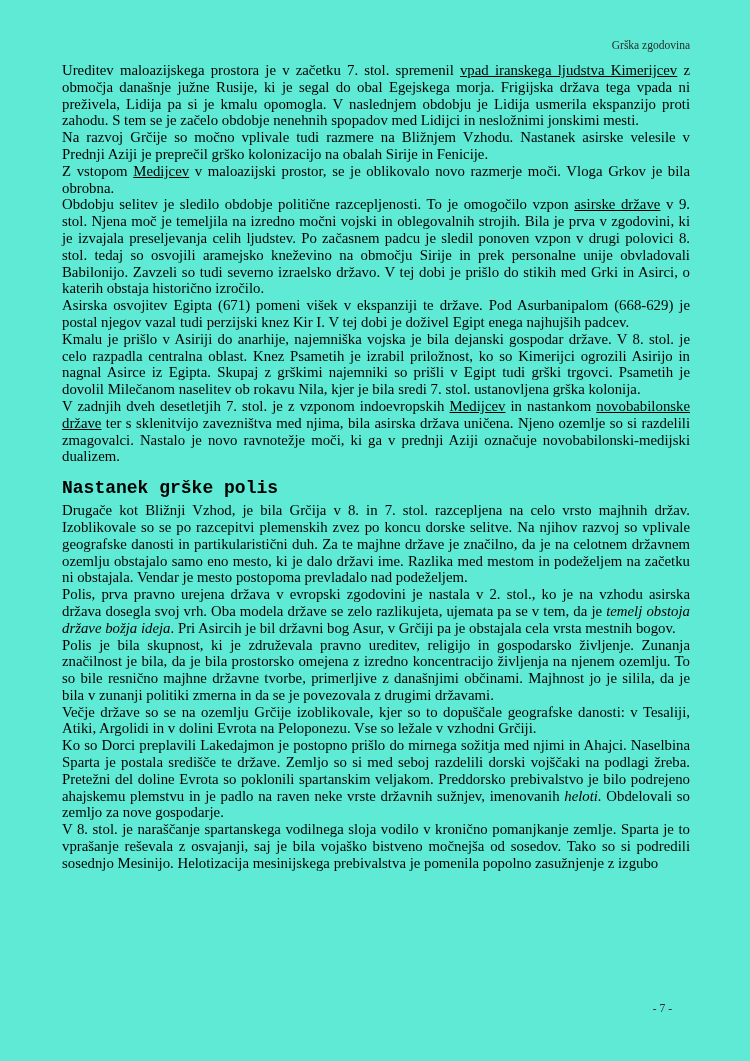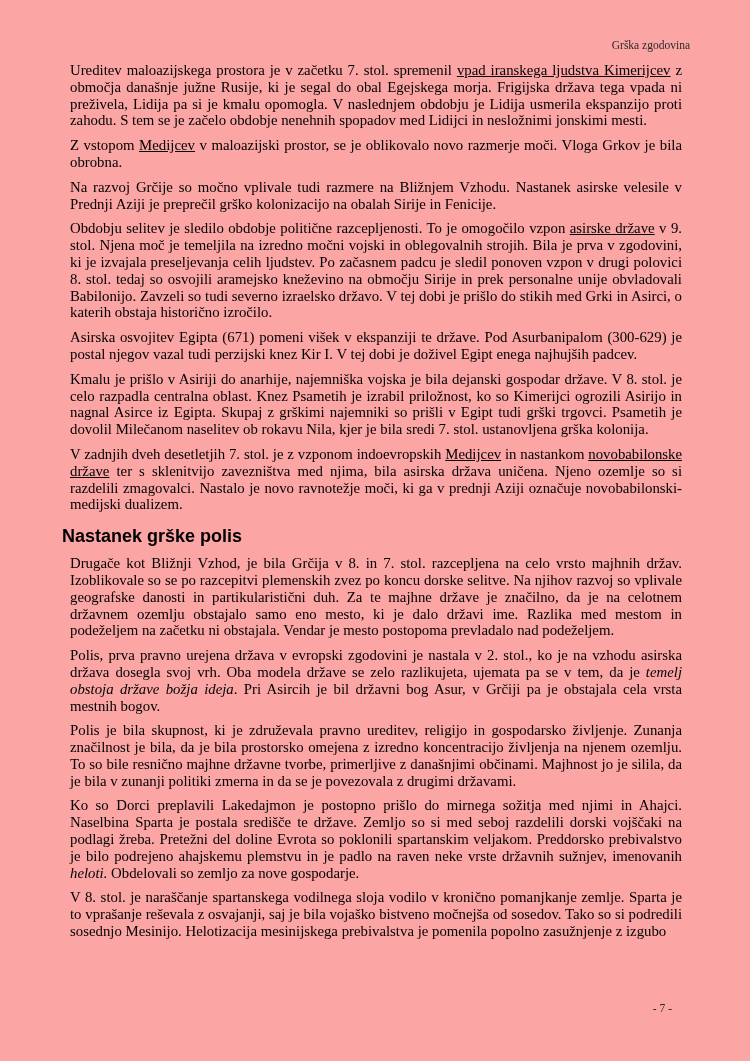--- a/index.html
+++ b/index.html
@@ -4,49 +4,49 @@
 <style>
   html, body {
     margin: 0;
     padding: 0;
     background: #ffffff;
   }
   .sheet {
     position: relative;
     width: 750px;
     height: 1061px;
-    background: #fca5a5;
+    background: #5eead4;
     box-sizing: border-box;
     padding: 38px 60px 0 62px;
     font-family: "Liberation Serif", "DejaVu Serif", serif;
     color: #000000;
     overflow: hidden;
   }
   .page-header {
     text-align: right;
     font-size: 11.5px;
     line-height: 14px;
     color: #2a2a2a;
   }
   .doc-body {
     margin-top: 10px;
     font-size: 14.8px;
     line-height: 16.8px;
     text-align: justify;
   }
   .doc-body p {
-    margin: 8px;
+    margin: 0;
   }
   .doc-body h2 {
     font-size: 18px;
     line-height: 21px;
     font-weight: bold;
     margin: 13px 0 3px 0;
     text-align: left;
-    font-family: Liberation Sans, sans-serif;
+    font-family: Liberation Mono, monospace;
   }
   .u { text-decoration: underline; }
   .i { font-style: italic; }
   .page-footer {
     position: absolute;
     top: 1001px;
     right: 78px;
     font-size: 11.5px;
     line-height: 14px;
     color: #2a2a2a;
@@ -54,29 +54,30 @@
 </style>
 </head>
 <body>
 
 <div class="sheet">
   <div class="page-header">
     <span>Grška zgodovina</span>
   </div>
   <div class="doc-body">
       <p><span>Ureditev maloazijskega prostora je v začetku 7. stol. spremenil </span><span class="u">vpad iranskega ljudstva Kimerijcev</span><span> z območja današnje južne Rusije, ki je segal do obal Egejskega morja. Frigijska država tega vpada ni preživela, Lidija pa si je kmalu opomogla. V naslednjem obdobju je Lidija usmerila ekspanzijo proti zahodu. S tem se je začelo obdobje nenehnih spopadov med Lidijci in nesložnimi jonskimi mesti.</span></p>
+      <p><span>Na razvoj Grčije so močno vplivale tudi razmere na Bližnjem Vzhodu. Nastanek asirske velesile v Prednji Aziji je preprečil grško kolonizacijo na obalah Sirije in Fenicije.</span></p>
       <p><span>Z vstopom </span><span class="u">Medijcev</span><span> v maloazijski prostor, se je oblikovalo novo razmerje moči. Vloga Grkov je bila obrobna.</span></p>
-      <p><span>Na razvoj Grčije so močno vplivale tudi razmere na Bližnjem Vzhodu. Nastanek asirske velesile v Prednji Aziji je preprečil grško kolonizacijo na obalah Sirije in Fenicije.</span></p>
       <p><span>Obdobju selitev je sledilo obdobje politične razcepljenosti. To je omogočilo vzpon </span><span class="u">asirske države</span><span> v 9. stol. Njena moč je temeljila na izredno močni vojski in oblegovalnih strojih. Bila je prva v zgodovini, ki je izvajala preseljevanja celih ljudstev. Po začasnem padcu je sledil ponoven vzpon v drugi polovici 8. stol. tedaj so osvojili aramejsko kneževino na območju Sirije in prek personalne unije obvladovali Babilonijo. Zavzeli so tudi severno izraelsko državo. V tej dobi je prišlo do stikih med Grki in Asirci, o katerih obstaja historično izročilo.</span></p>
-      <p><span>Asirska osvojitev Egipta (671) pomeni višek v ekspanziji te države. Pod Asurbanipalom (300-629) je postal njegov vazal tudi perzijski knez Kir I. V tej dobi je doživel Egipt enega najhujših padcev.</span></p>
+      <p><span>Asirska osvojitev Egipta (671) pomeni višek v ekspanziji te države. Pod Asurbanipalom (668-629) je postal njegov vazal tudi perzijski knez Kir I. V tej dobi je doživel Egipt enega najhujših padcev.</span></p>
       <p><span>Kmalu je prišlo v Asiriji do anarhije, najemniška vojska je bila dejanski gospodar države. V 8. stol. je celo razpadla centralna oblast. Knez Psametih je izrabil priložnost, ko so Kimerijci ogrozili Asirijo in nagnal Asirce iz Egipta. Skupaj z grškimi najemniki so prišli v Egipt tudi grški trgovci. Psametih je dovolil Milečanom naselitev ob rokavu Nila, kjer je bila sredi 7. stol. ustanovljena grška kolonija.</span></p>
       <p><span>V zadnjih dveh desetletjih 7. stol. je z vzponom indoevropskih </span><span class="u">Medijcev</span><span> in nastankom </span><span class="u">novobabilonske države</span><span> ter s sklenitvijo zavezništva med njima, bila asirska država uničena. Njeno ozemlje so si razdelili zmagovalci. Nastalo je novo ravnotežje moči, ki ga v prednji Aziji označuje novobabilonski-medijski dualizem.</span></p>
       <h2>Nastanek grške polis</h2>
       <p><span>Drugače kot Bližnji Vzhod, je bila Grčija v 8. in 7. stol. razcepljena na celo vrsto majhnih držav. Izoblikovale so se po razcepitvi plemenskih zvez po koncu dorske selitve. Na njihov razvoj so vplivale geografske danosti in partikularistični duh. Za te majhne države je značilno, da je na celotnem državnem ozemlju obstajalo samo eno mesto, ki je dalo državi ime. Razlika med mestom in podeželjem na začetku ni obstajala. Vendar je mesto postopoma prevladalo nad podeželjem.</span></p>
       <p><span>Polis, prva pravno urejena država v evropski zgodovini je nastala v 2. stol., ko je na vzhodu asirska država dosegla svoj vrh. Oba modela države se zelo razlikujeta, ujemata pa se v tem, da je </span><span class="i">temelj obstoja države božja ideja</span><span>. Pri Asircih je bil državni bog Asur, v Grčiji pa je obstajala cela vrsta mestnih bogov.</span></p>
       <p><span>Polis je bila skupnost, ki je združevala pravno ureditev, religijo in gospodarsko življenje. Zunanja značilnost je bila, da je bila prostorsko omejena z izredno koncentracijo življenja na njenem ozemlju. To so bile resnično majhne državne tvorbe, primerljive z današnjimi občinami. Majhnost jo je silila, da je bila v zunanji politiki zmerna in da se je povezovala z drugimi državami.</span></p>
+      <p><span>Večje države so se na ozemlju Grčije izoblikovale, kjer so to dopuščale geografske danosti: v Tesaliji, Atiki, Argolidi in v dolini Evrota na Peloponezu. Vse so ležale v vzhodni Grčiji.</span></p>
       <p><span>Ko so Dorci preplavili Lakedajmon je postopno prišlo do mirnega sožitja med njimi in Ahajci. Naselbina Sparta je postala središče te države. Zemljo so si med seboj razdelili dorski vojščaki na podlagi žreba. Pretežni del doline Evrota so poklonili spartanskim veljakom. Preddorsko prebivalstvo je bilo podrejeno ahajskemu plemstvu in je padlo na raven neke vrste državnih sužnjev, imenovanih </span><span class="i">heloti.</span><span> Obdelovali so zemljo za nove gospodarje.</span></p>
       <p><span>V 8. stol. je naraščanje spartanskega vodilnega sloja vodilo v kronično pomanjkanje zemlje. Sparta je to vprašanje reševala z osvajanji, saj je bila vojaško bistveno močnejša od sosedov. Tako so si podredili sosednjo Mesinijo. Helotizacija mesinijskega prebivalstva je pomenila popolno zasužnjenje z izgubo</span></p>
     </div>
   <div class="page-footer">
     <span>- 7 -</span>
   </div>
 </div>
 
 </body></html>

